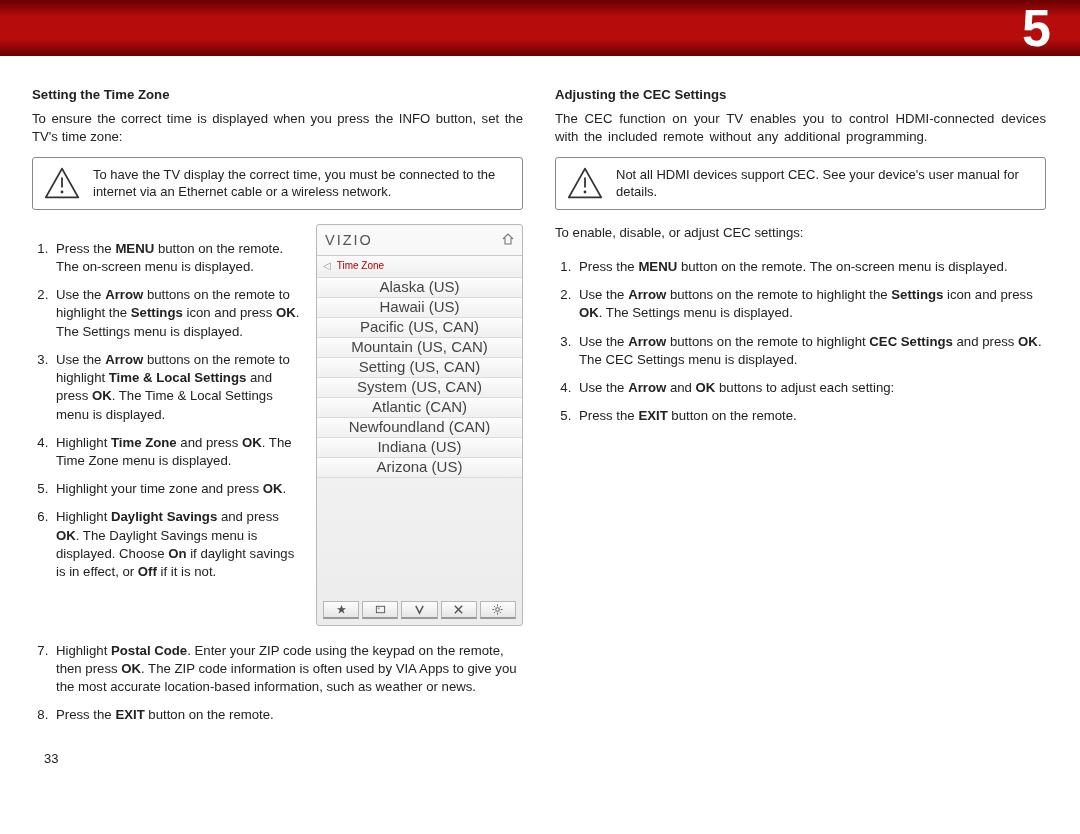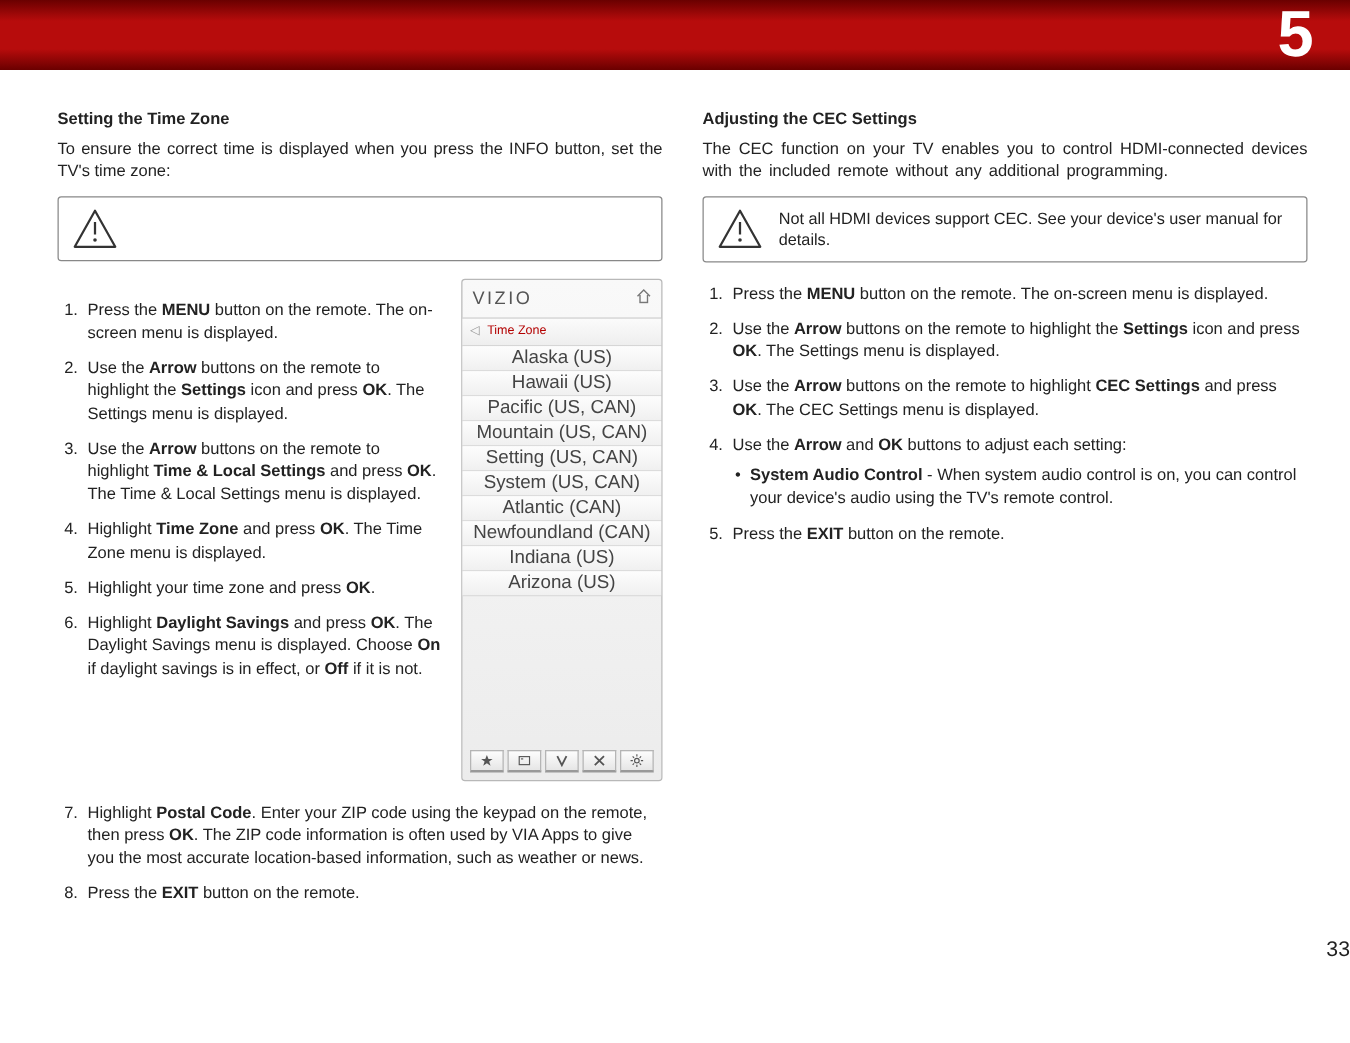--- a/index.html
+++ b/index.html
@@ -9,21 +9,21 @@
     background: linear-gradient(to bottom, #6a0000 0%, #b70c0c 30%, #b70c0c 70%, #6a0000 100%);
     position: relative;
   }
   .banner .chapnum {
     position: absolute; right: 28px; top: -2px;
     color: #fff; font-size: 52px; font-weight: 700;
     font-family: "Avant Garde", "Century Gothic", Futura, sans-serif;
     letter-spacing: 1px;
   }
   .page {
-    padding: 30px 34px 10px 46px;
+    padding: 30px 34px 10px 32px;
     display: flex;
     gap: 32px;
   }
   .col { width: 50%; font-size: 13.2px; line-height: 1.38; }
   .col h3 { font-size: 13.2px; font-weight: 700; margin-bottom: 6px; }
   .col p { margin-bottom: 10px; text-align: justify; text-justify: inter-word; }
   .col ol { padding-left: 20px; margin: 16px 0 10px 0; }
   .col ol > li { margin-bottom: 10px; padding-left: 4px; }
   .col ul { list-style: none; padding-left: 14px; margin-top: 6px; }
   .col ul > li { margin-bottom: 8px; position: relative; }
@@ -38,21 +38,21 @@
   .note .tri {
     width: 42px; flex-shrink: 0; display: flex; align-items: center; justify-content: center;
   }
   .note .tri svg { width: 36px; height: 34px; }
   .note .ntxt { font-size: 13px; line-height: 1.35; }
 
   .left-top { display: flex; gap: 14px; }
   .left-steps { flex: 1; }
 
   .tvbox {
-    width: 161px; height: 402px;
+    width: 207px; height: 402px;
     border: 1px solid #b8b8b8; border-radius: 3px;
     background: linear-gradient(to bottom, #f9f9f9, #ececec);
     position: relative; flex-shrink: 0;
     font-family: "Helvetica Neue", Arial, sans-serif;
   }
   .tv-header {
     height: 30px; display: flex; align-items: center; justify-content: space-between;
     padding: 0 8px; letter-spacing: 2px; color: #555;
     font-family: "Century Gothic", Futura, sans-serif; font-weight: 500; font-size: 14.5px;
   }
@@ -77,21 +77,21 @@
     display: flex; justify-content: center; gap: 3px; padding: 0 6px;
   }
   .tv-btn {
     flex: 1; height: 18px; border: 1px solid #b5b5b5;
     background: linear-gradient(to bottom, #fdfdfd, #e6e6e6);
     display: flex; align-items: center; justify-content: center;
     border-bottom: 2px solid #999;
   }
   .tv-btn svg { width: 11px; height: 11px; }
 
-  .pagenum { text-align: right; font-size: 17px; margin-top: 6px; margin-left: 44px; }
+  .pagenum { text-align: left; font-size: 13px; margin-top: 6px; margin-left: 44px; }
   .home-icon svg { width: 12px; height: 12px; }
 </style>
 </head>
 <body>
 
 <div class="banner">
   <div class="chapnum">5</div>
 </div>
 
 <div class="page">
@@ -101,20 +101,21 @@
     <p>To ensure the correct time is displayed when you press the INFO button, set the TV's time zone:</p>
 
     <div class="note">
       <div class="tri">
         <svg viewBox="0 0 40 36">
             <path d="M20 2 L38 34 L2 34 Z" fill="none" stroke="#333" stroke-width="2" stroke-linejoin="round"></path>
             <line x1="20" y1="12" x2="20" y2="23" stroke="#333" stroke-width="2"></line>
             <circle cx="20" cy="28" r="1.6" fill="#333"></circle>
           </svg>
       </div>
+      <div class="ntxt">To have the TV display the correct time, you must be connected to the internet via an Ethernet cable or a wireless network.</div>
     </div>
 
     <div class="left-top">
       <div class="left-steps">
         <ol>
           <li><span>Press the </span><span class="b">MENU</span><span> button on the remote. The on-screen menu is displayed.</span></li>
           <li><span>Use the </span><span class="b">Arrow</span><span> buttons on the remote to highlight the </span><span class="b">Settings</span><span> icon and press </span><span class="b">OK</span><span>. The Settings menu is displayed.</span></li>
           <li><span>Use the </span><span class="b">Arrow</span><span> buttons on the remote to highlight </span><span class="b">Time &amp; Local Settings</span><span> and press </span><span class="b">OK</span><span>. The Time &amp; Local Settings menu is displayed.</span></li>
           <li><span>Highlight </span><span class="b">Time Zone</span><span> and press </span><span class="b">OK</span><span>. The Time Zone menu is displayed.</span></li>
           <li><span>Highlight your time zone and press </span><span class="b">OK</span><span>.</span></li>
@@ -202,28 +203,28 @@
       <div class="tri">
         <svg viewBox="0 0 40 36">
             <path d="M20 2 L38 34 L2 34 Z" fill="none" stroke="#333" stroke-width="2" stroke-linejoin="round"></path>
             <line x1="20" y1="12" x2="20" y2="23" stroke="#333" stroke-width="2"></line>
             <circle cx="20" cy="28" r="1.6" fill="#333"></circle>
           </svg>
       </div>
       <div class="ntxt">Not all HDMI devices support CEC. See your device's user manual for details.</div>
     </div>
 
+    <p>To enable, disable, or adjust CEC settings:</p>
 
     <ol>
       <li><span>Press the </span><span class="b">MENU</span><span> button on the remote. The on-screen menu is displayed.</span></li>
       <li><span>Use the </span><span class="b">Arrow</span><span> buttons on the remote to highlight the </span><span class="b">Settings</span><span> icon and press </span><span class="b">OK</span><span>. The Settings menu is displayed.</span></li>
       <li><span>Use the </span><span class="b">Arrow</span><span> buttons on the remote to highlight </span><span class="b">CEC Settings</span><span> and press </span><span class="b">OK</span><span>. The CEC Settings menu is displayed.</span></li>
       <li><span>Use the </span><span class="b">Arrow</span><span> and </span><span class="b">OK</span><span> buttons to adjust each setting:</span>
         <ul>
-          <li><span class="b">System Audio Control</span><span> - When system audio control is on, you can control your device's audio using the TV's remote control.</span></li>
         </ul>
       </li>
       <li><span>Press the </span><span class="b">EXIT</span><span> button on the remote.</span></li>
     </ol>
   </div>
 
 </div>
 
 <div class="pagenum">33</div>
 

